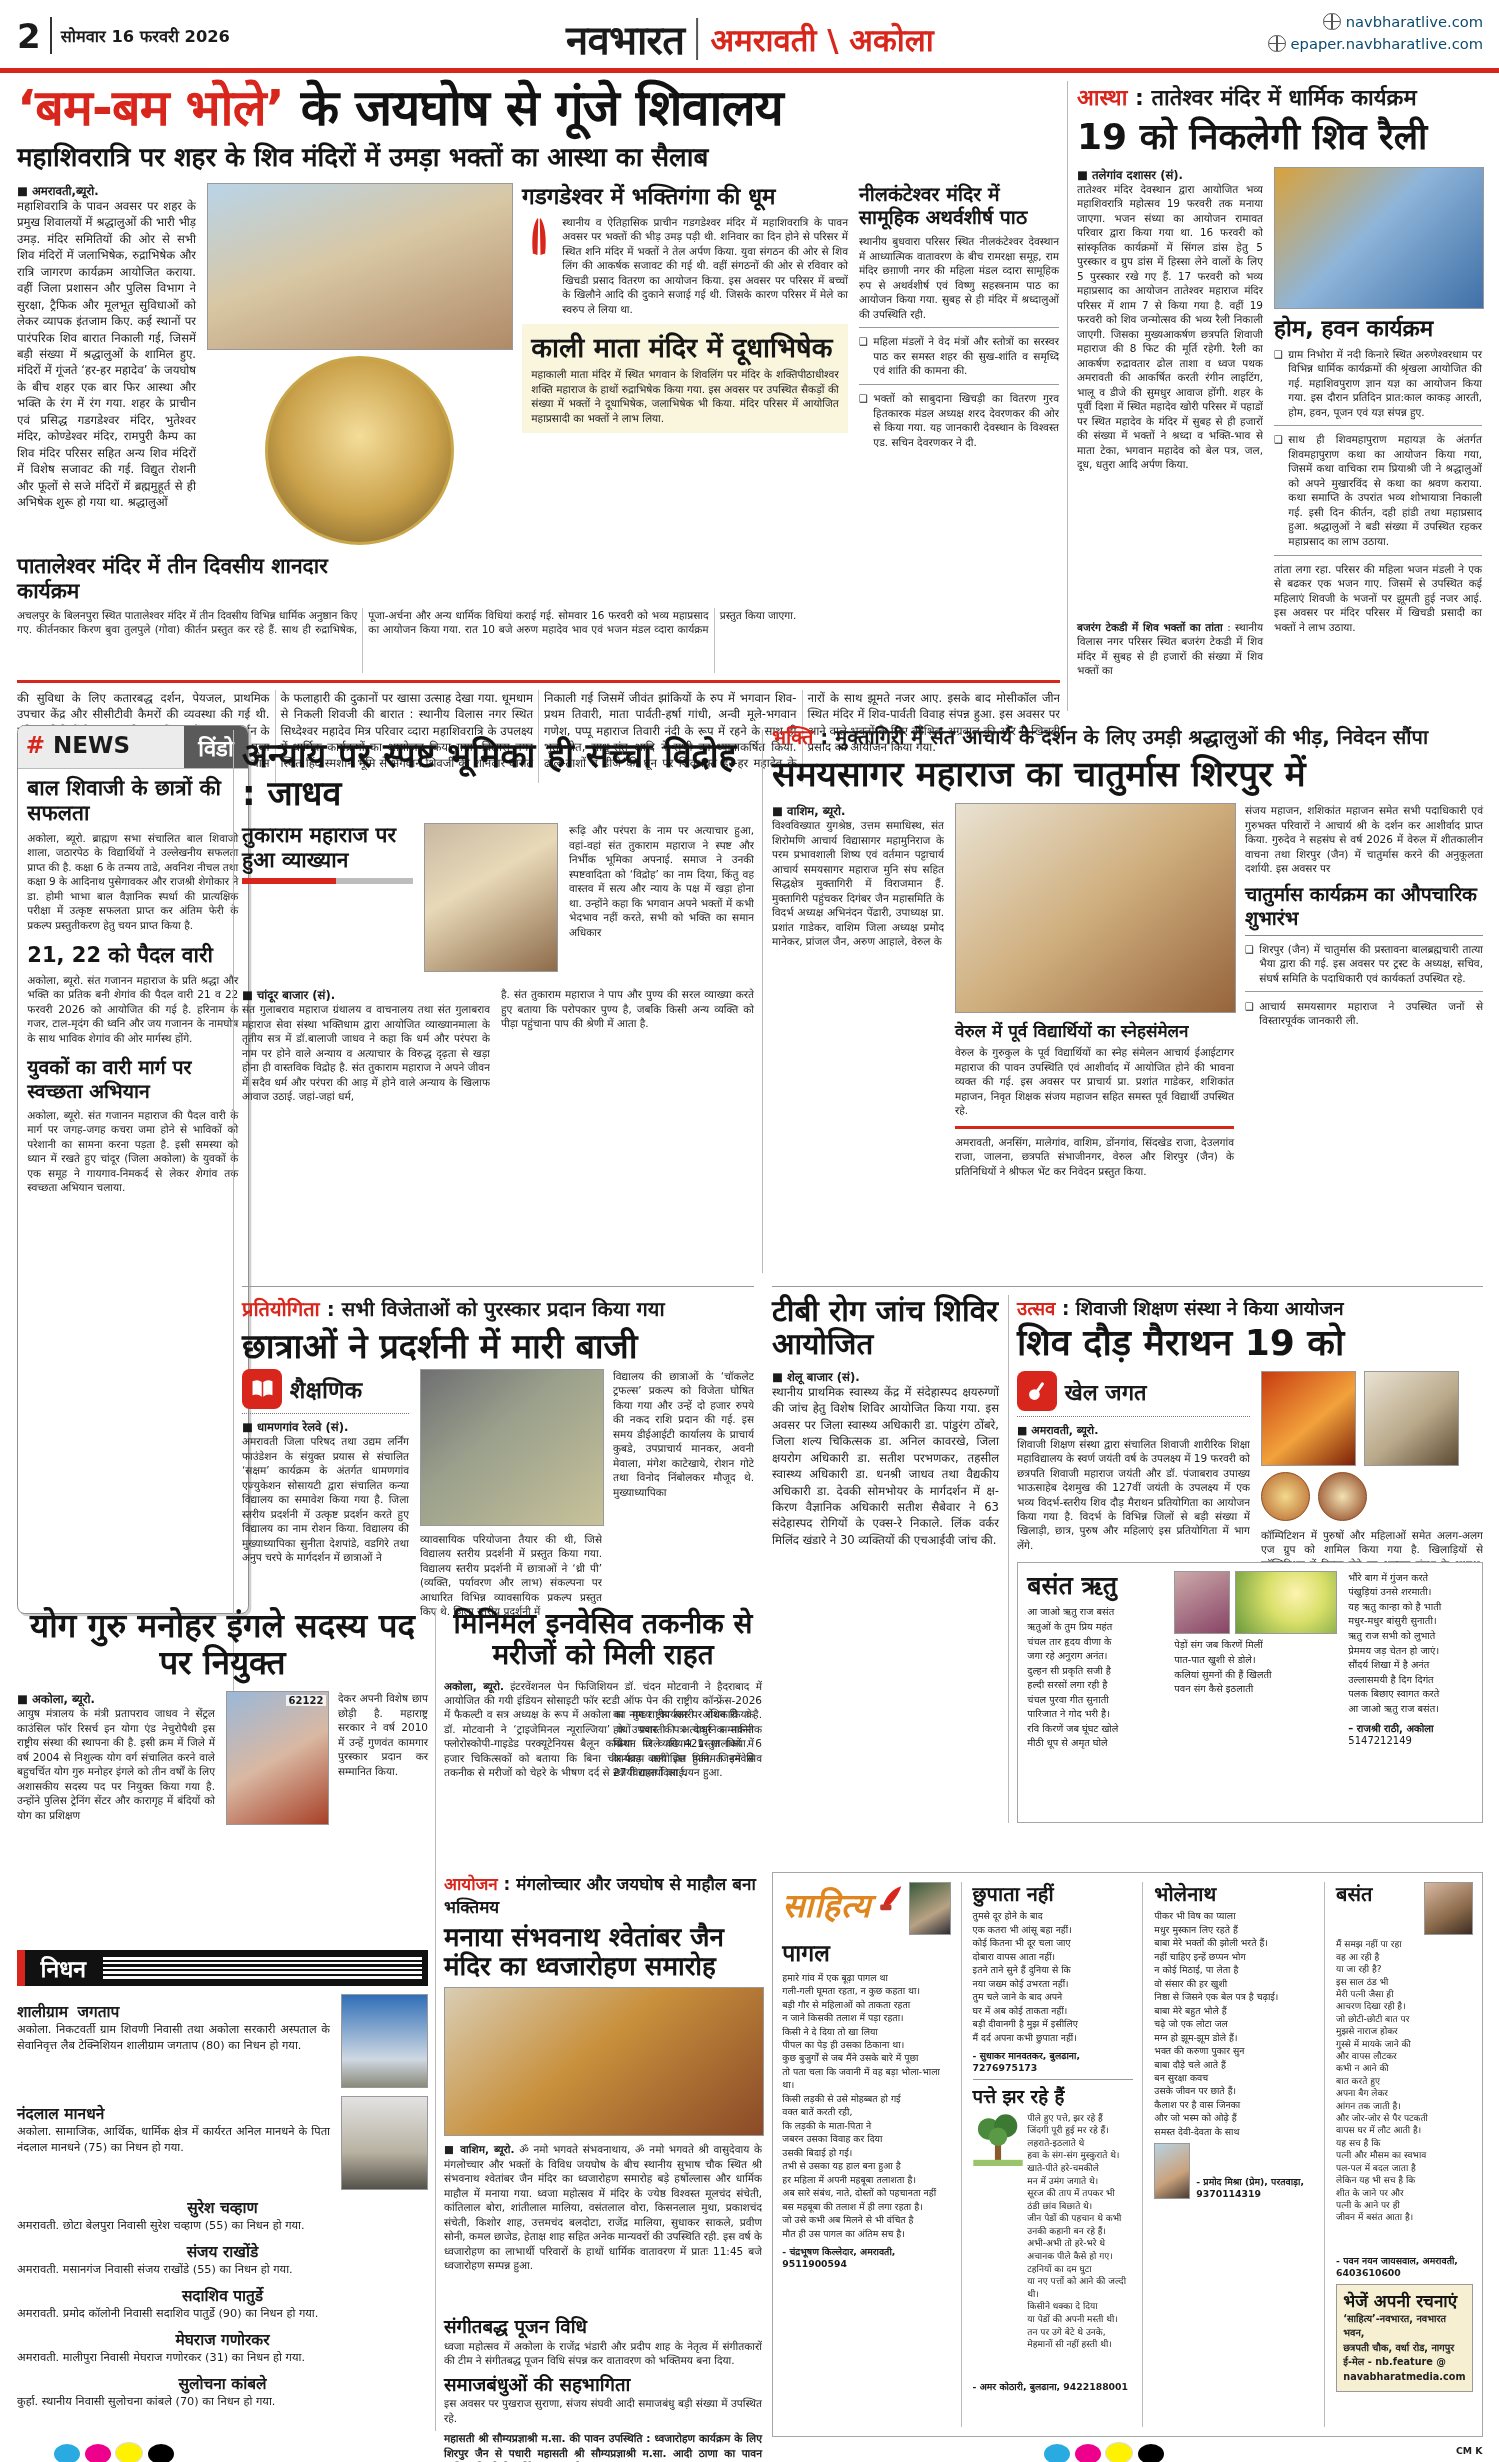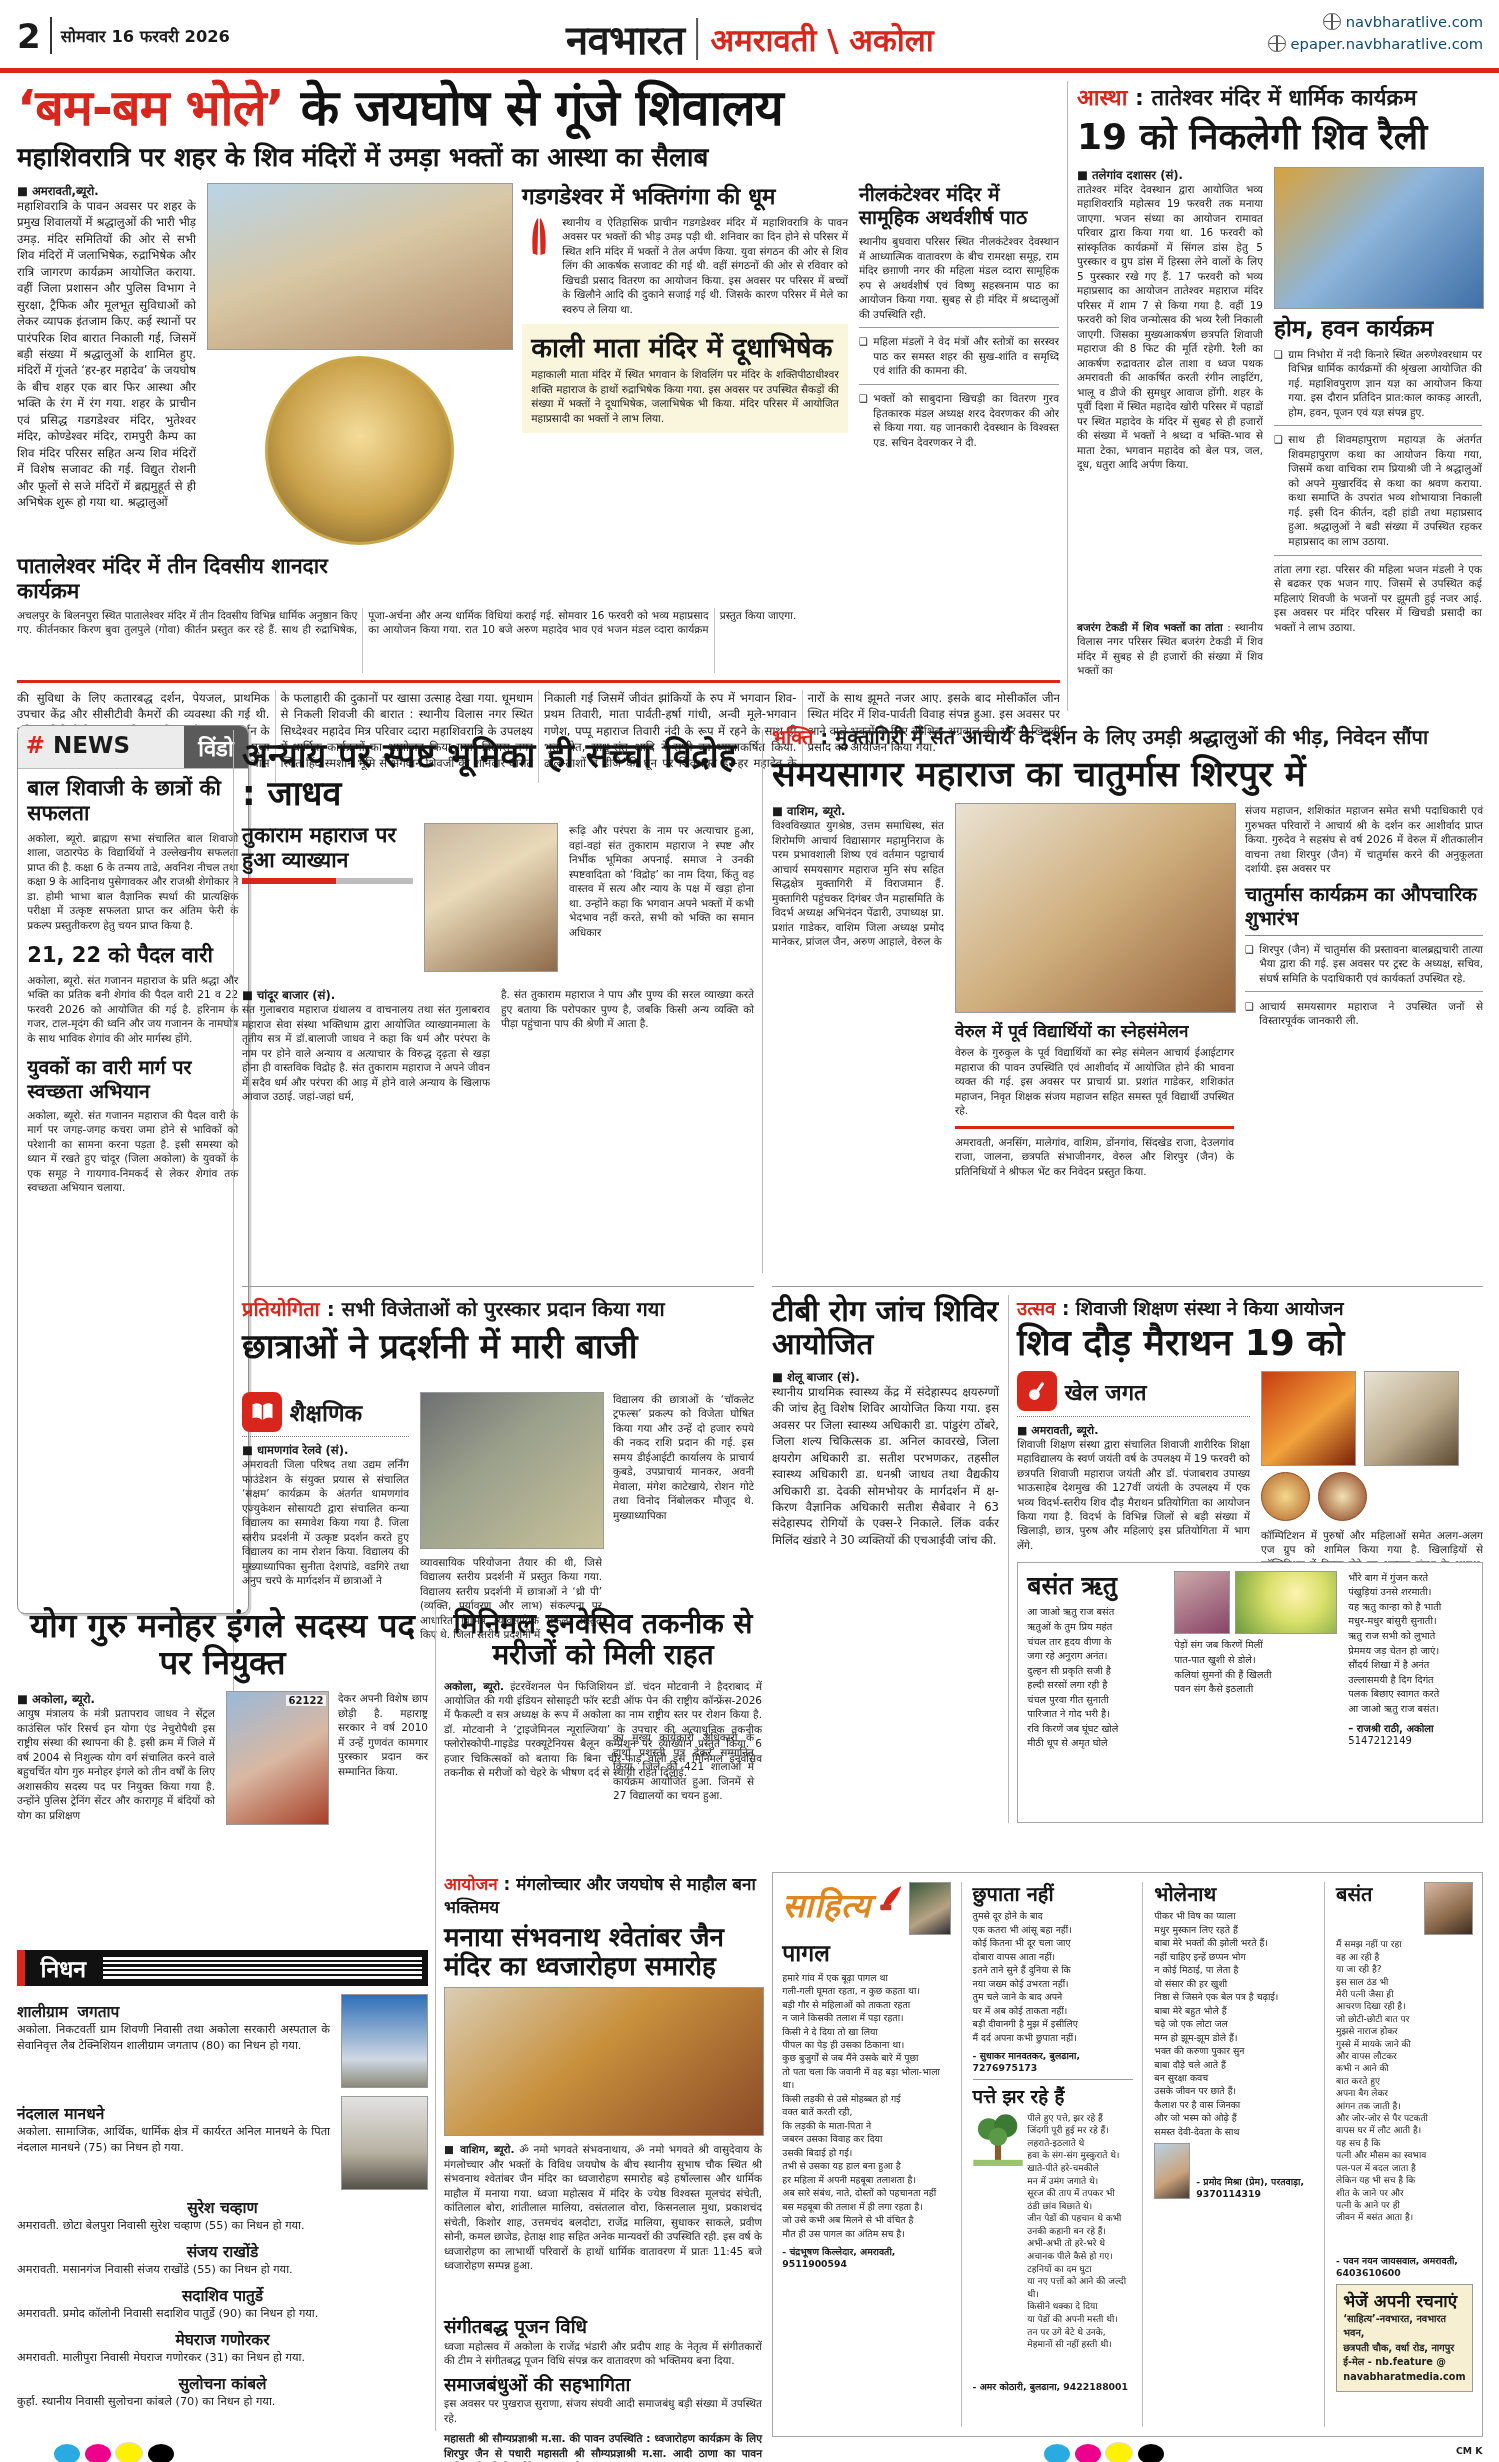--- a/index.html
+++ b/index.html
@@ -243,21 +243,21 @@
   </div>
 
   <div class="blk" style="left:242px;top:1286px;width:512px;border-top:0.8px solid #9a9a9a;"></div>
   <div class="blk" style="left:772px;top:1286px;width:711px;border-top:0.8px solid #9a9a9a;"></div>
 
   <div class="blk" style="left:242px;top:1295px;width:512px;height:528px;">
     <div class="kick" style="font-size:20px;">
       <span class="lbl">प्रतियोगिता</span><span> :  सभी विजेताओं को पुरस्कार प्रदान किया गया</span>
     </div>
     <div class="h2" style="font-size:34px;margin-top:4.7px;">छात्राओं ने प्रदर्शनी में मारी बाजी</div>
-    <div class="flexr" style="margin-top:27px;">
+    <div class="flexr" style="margin-top:4px;">
       <div style="width:167px;">
         <div class="badge">
           <span class="ic">
             <svg width="23" height="20" viewBox="0 0 30 26">
                 <path d="M2 3 Q9 0 14 4 L14 23 Q9 19 2 21 Z" fill="#fff"></path>
                 <path d="M28 3 Q21 0 16 4 L16 23 Q21 19 28 21 Z" fill="#fff"></path>
               </svg>
           </span>
           <span style="font-weight:800;font-size:23px;">शैक्षणिक</span>
         </div>

